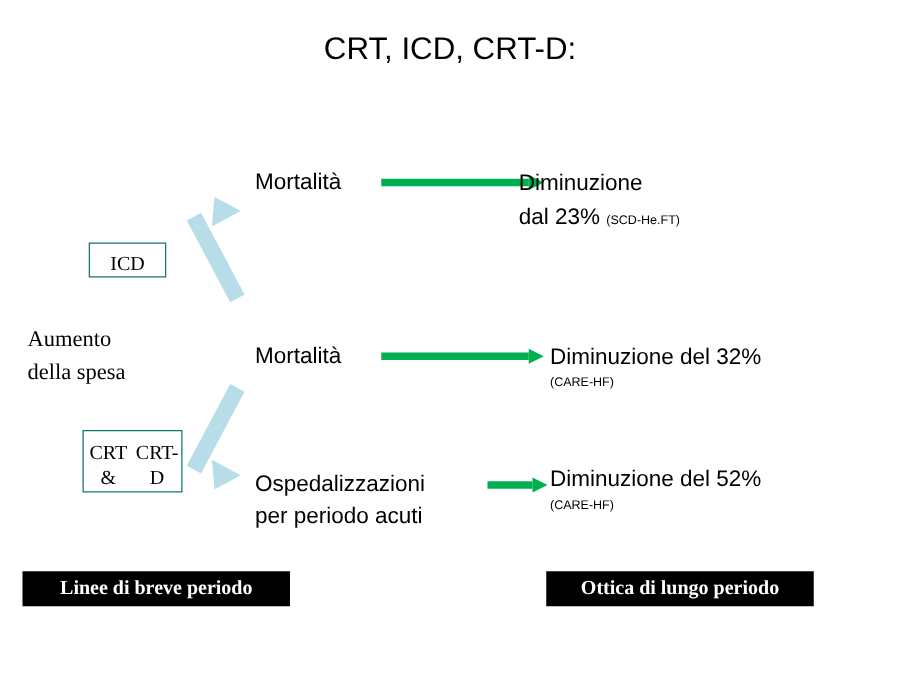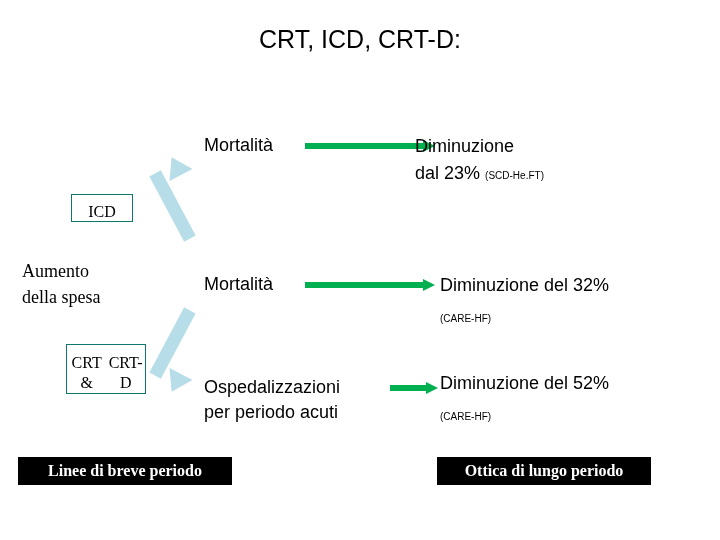--- a/index.html
+++ b/index.html
@@ -97,21 +97,21 @@
   .r-main {
     font-size: 18px;
     line-height: 27px;
   }
   .r-small {
     font-size: 10px;
   }
   #right1 { left: 415px; top: 133px; }
   #right2 { left: 440px; top: 272px; }
   #right3 { left: 440px; top: 370px; }
-  #right2 .r-small, #right3 .r-small { display: block; margin-top: 14px; }
+  #right2 .r-small, #right3 .r-small { display: block; margin-top: 2px; }
 
   
   .green-arrow {
     position: absolute;
     height: 12px;
   }
   .green-arrow .shaft {
     position: absolute;
     left: 0;
     top: 3px;

